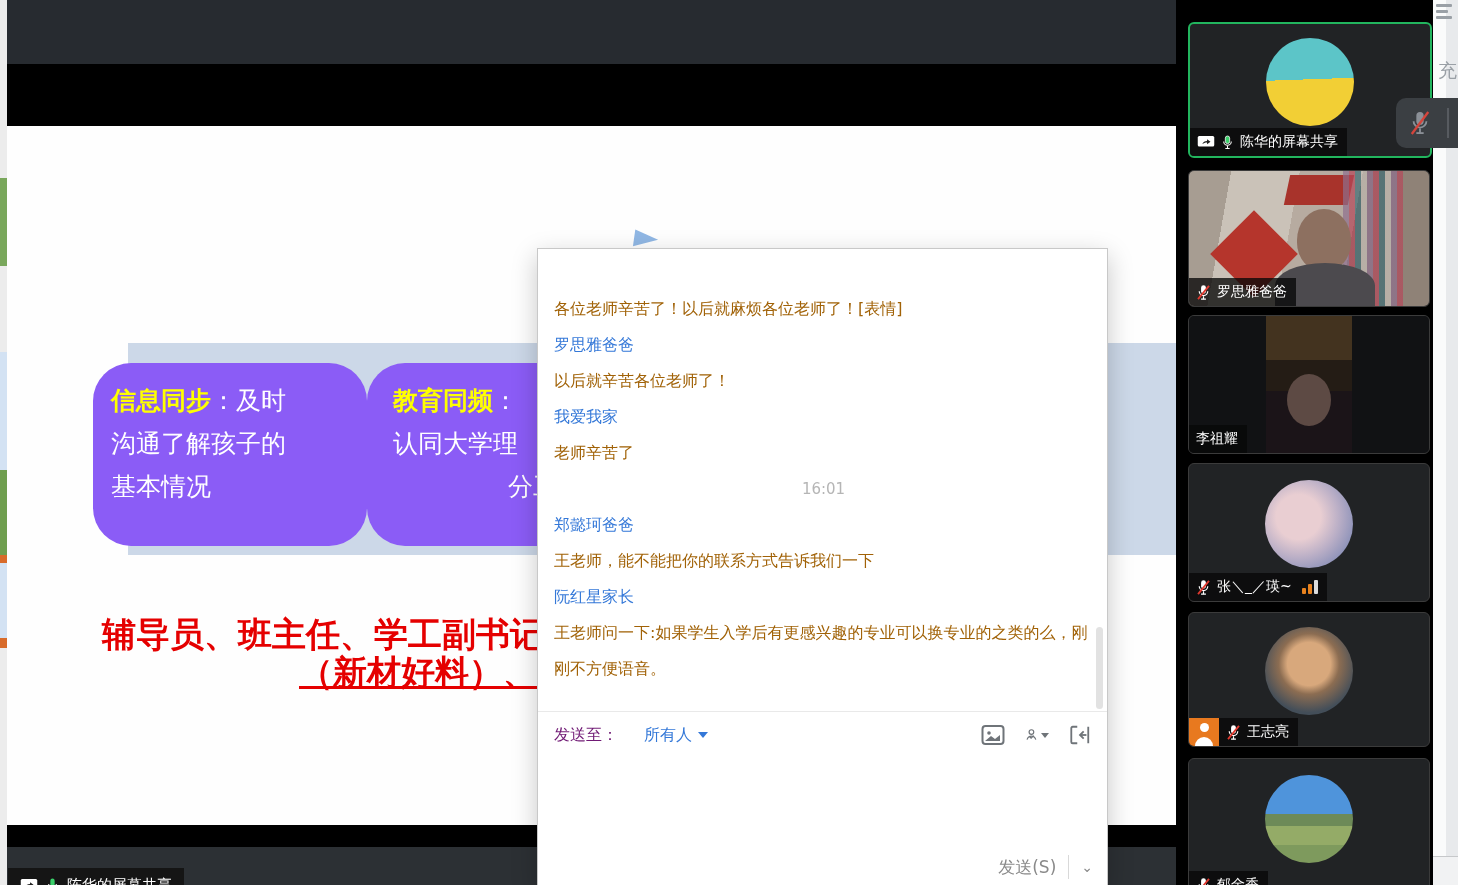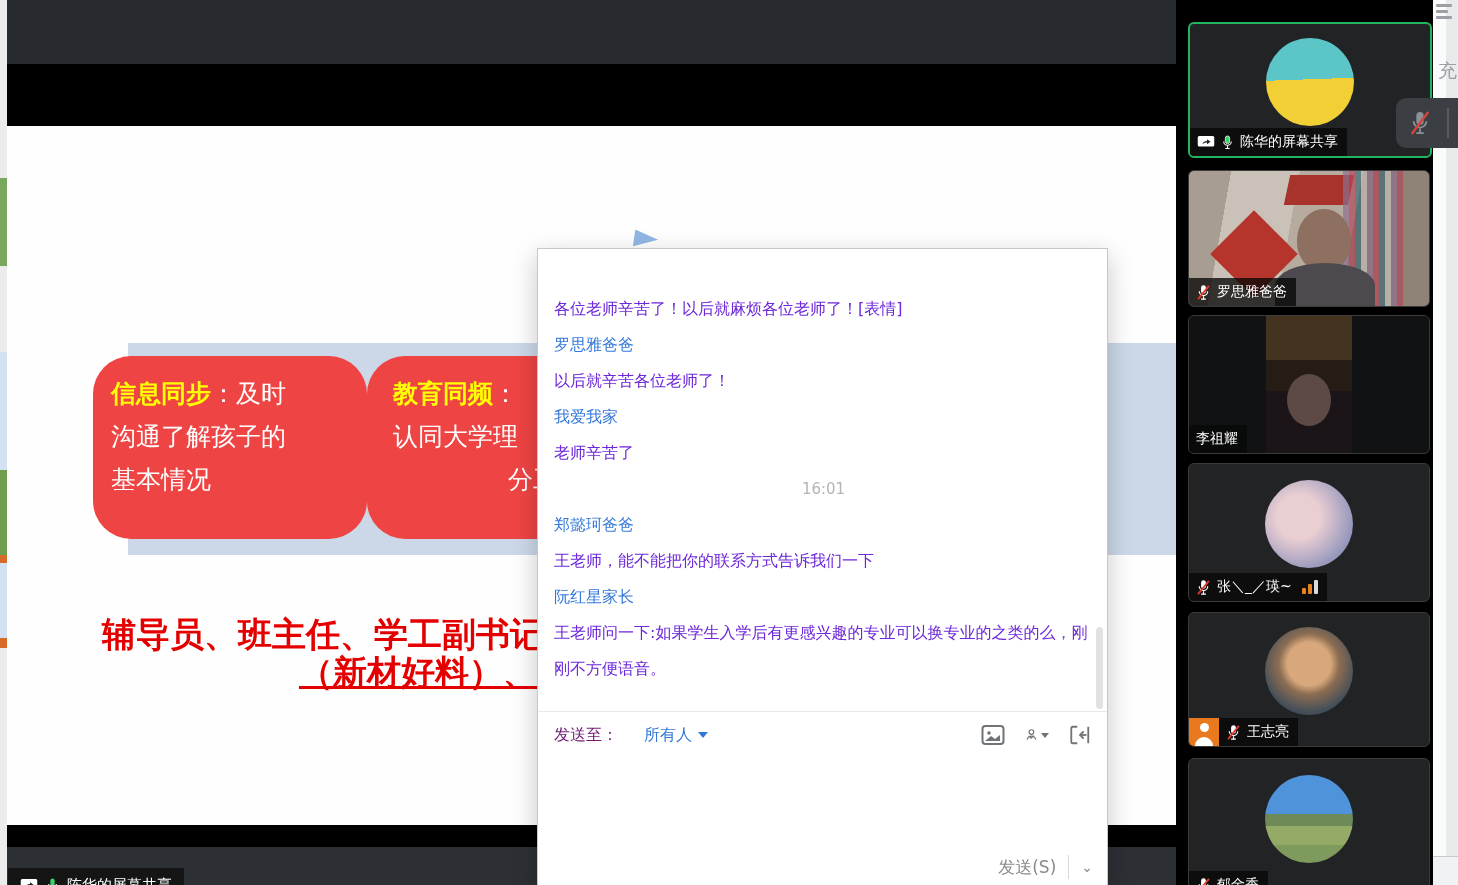--- a/index.html
+++ b/index.html
@@ -14,21 +14,21 @@
   .thumb-seg{position:absolute;left:0;width:7px;}
 
   
   #stage{left:7px;top:0;width:1169px;height:885px;background:#000;overflow:hidden;}
   #stage-topbar{left:0;top:0;width:1169px;height:64px;background:#272b30;}
   #slide{left:0;top:126px;width:1169px;height:699px;background:#fefefe;}
   #stage-bottombar{left:0;top:847px;width:1169px;height:38px;background:#2c3034;}
 
   
   #band{left:121px;top:217px;width:1048px;height:212px;background:#ccd8e8;}
-  .blue-box{top:230px;height:167px;border-radius:38px;background:#ef4444;color:#fff;
+  .blue-box{top:237px;height:167px;border-radius:38px;background:#8b5cf6;color:#fff;
             font-size:25px;line-height:43px;padding:16px 0 0 18px;}
   #blue-box-1{left:86px;width:256px;}
   #blue-box-2{left:360px;width:330px;padding-left:26px;}
   .hl{color:#ffff00;font-weight:bold;}
   .box-line{white-space:nowrap;}
   .box-line.center{text-align:center;}
   #slide-triangle{left:627px;top:231px;width:0;height:0;
      border-top:7px solid transparent;border-bottom:10px solid transparent;
      border-left:24px solid #90b7e4;transform:rotate(8deg);}
   .red-line{color:#e50000;font-family:"Liberation Serif",serif;font-weight:bold;
@@ -54,21 +54,21 @@
   #chat-titlebar{position:relative;height:42px;}
   #chat-title{position:absolute;left:0;right:0;top:11px;text-align:center;
      font-size:17px;color:#2b2b2b;}
   .win-btn{position:absolute;top:10px;width:22px;height:22px;display:flex;
      align-items:center;justify-content:center;color:#4a4a4a;cursor:pointer;}
   #btn-min{right:100px;}  #btn-max{right:53px;}  #btn-close{right:10px;font-size:17px;}
   #btn-min i{display:block;width:13px;height:2px;background:#4a4a4a;}
   #btn-max i{display:block;width:11px;height:11px;border:2px solid #4a4a4a;}
 
   #chat-messages{position:absolute;left:16px;right:14px;top:42px;height:420px;overflow:hidden;}
-  .line{line-height:36px;font-size:16px;color:#6d28d9;}
+  .line{line-height:36px;font-size:16px;color:#a16207;}
   .line.sender{color:#3478d8;}
   .line.time{text-align:center;color:#b5b5b5;font-size:15px;}
   #chat-scrollbar{position:absolute;right:2px;top:378px;width:7px;height:82px;
      background:#e2e2e2;border-radius:4px;}
 
   #chat-sendto{position:absolute;left:0;right:0;top:462px;height:46px;
      border-top:1px solid #e9e9e9;display:flex;align-items:center;padding:0 14px 0 16px;}
   #sendto-label{font-size:16px;color:#701a75;}
   #sendto-value{font-size:16px;color:#3478d8;margin-left:26px;cursor:pointer;display:flex;align-items:center;gap:6px;}
   #sendto-caret{width:0;height:0;border-left:5px solid transparent;border-right:5px solid transparent;

